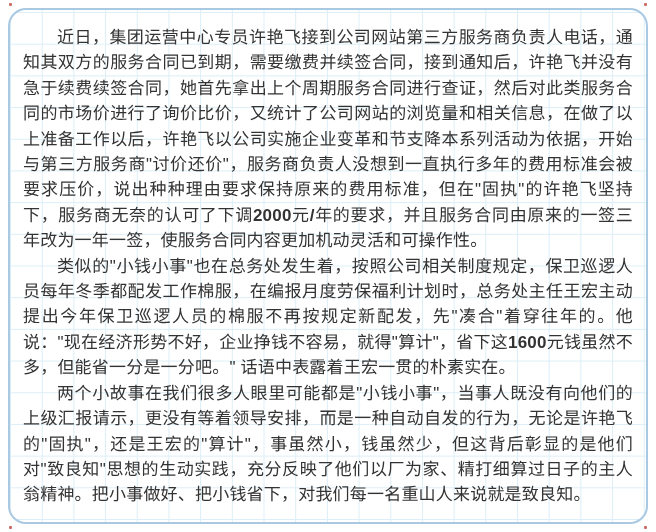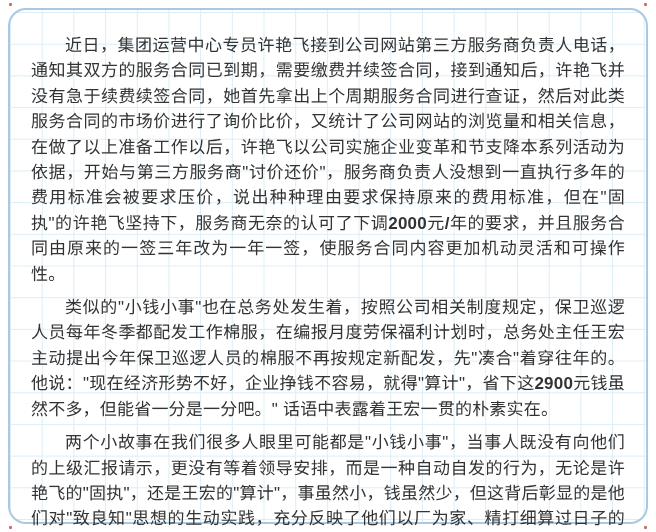--- a/index.html
+++ b/index.html
@@ -35,21 +35,21 @@
     left: 23px;
     top: 25px;
     width: 610px;
     font-size: 17px;
     line-height: 25.4px;
     color: var(--text-color, #333333);
     text-align: justify;
     letter-spacing: 0.2px;
   }
   .doc-text p {
-    margin: 8px;
+    margin: 0;
     padding: 0;
     text-indent: 2em;
   }
   .doc-text span.seg-bold {
     font-weight: bold;
   }
   .corner-mark {
     position: absolute;
     width: 3px;
     height: 3px;
@@ -62,20 +62,20 @@
   .corner-mark.bl { left: 9px;  top: 526px; }
   .corner-mark.br { left: 644px; top: 526px; }
 </style>
 </head>
 <body>
 
 <div class="frame"></div>
 
 <div class="doc-text">
   <p><span>近日，集团运营中心专员许艳飞接到公司网站第三方服务商负责人电话，通知其双方的服务合同已到期，需要缴费并续签合同，接到通知后，许艳飞并没有急于续费续签合同，她首先拿出上个周期服务合同进行查证，然后对此类服务合同的市场价进行了询价比价，又统计了公司网站的浏览量和相关信息，在做了以上准备工作以后，许艳飞以公司实施企业变革和节支降本系列活动为依据，开始与第三方服务商"讨价还价"，服务商负责人没想到一直执行多年的费用标准会被要求压价，说出种种理由要求保持原来的费用标准，但在"固执"的许艳飞坚持下，服务商无奈的认可了下调</span><span class="seg-bold">2000</span><span>元</span><span class="seg-bold">/</span><span>年的要求，并且服务合同由原来的一签三年改为一年一签，使服务合同内容更加机动灵活和可操作性。</span></p>
-  <p><span>类似的"小钱小事"也在总务处发生着，按照公司相关制度规定，保卫巡逻人员每年冬季都配发工作棉服，在编报月度劳保福利计划时，总务处主任王宏主动提出今年保卫巡逻人员的棉服不再按规定新配发，先"凑合"着穿往年的。他说："现在经济形势不好，企业挣钱不容易，就得"算计"，省下这</span><span class="seg-bold">2900</span><span>元钱虽然不多，但能省一分是一分吧。" 话语中表露着王宏一贯的朴素实在。</span></p>
+  <p><span>类似的"小钱小事"也在总务处发生着，按照公司相关制度规定，保卫巡逻人员每年冬季都配发工作棉服，在编报月度劳保福利计划时，总务处主任王宏主动提出今年保卫巡逻人员的棉服不再按规定新配发，先"凑合"着穿往年的。他说："现在经济形势不好，企业挣钱不容易，就得"算计"，省下这</span><span class="seg-bold">1600</span><span>元钱虽然不多，但能省一分是一分吧。" 话语中表露着王宏一贯的朴素实在。</span></p>
   <p><span>两个小故事在我们很多人眼里可能都是"小钱小事"，当事人既没有向他们的上级汇报请示，更没有等着领导安排，而是一种自动自发的行为，无论是许艳飞的"固执"，还是王宏的"算计"，事虽然小，钱虽然少，但这背后彰显的是他们对"致良知"思想的生动实践，充分反映了他们以厂为家、精打细算过日子的主人翁精神。把小事做好、把小钱省下，对我们每一名重山人来说就是致良知。</span></p>
 </div>
 
 <div class="corner-mark tl"></div>
 <div class="corner-mark tr"></div>
 <div class="corner-mark bl"></div>
 <div class="corner-mark br"></div>
 
 </body></html>

